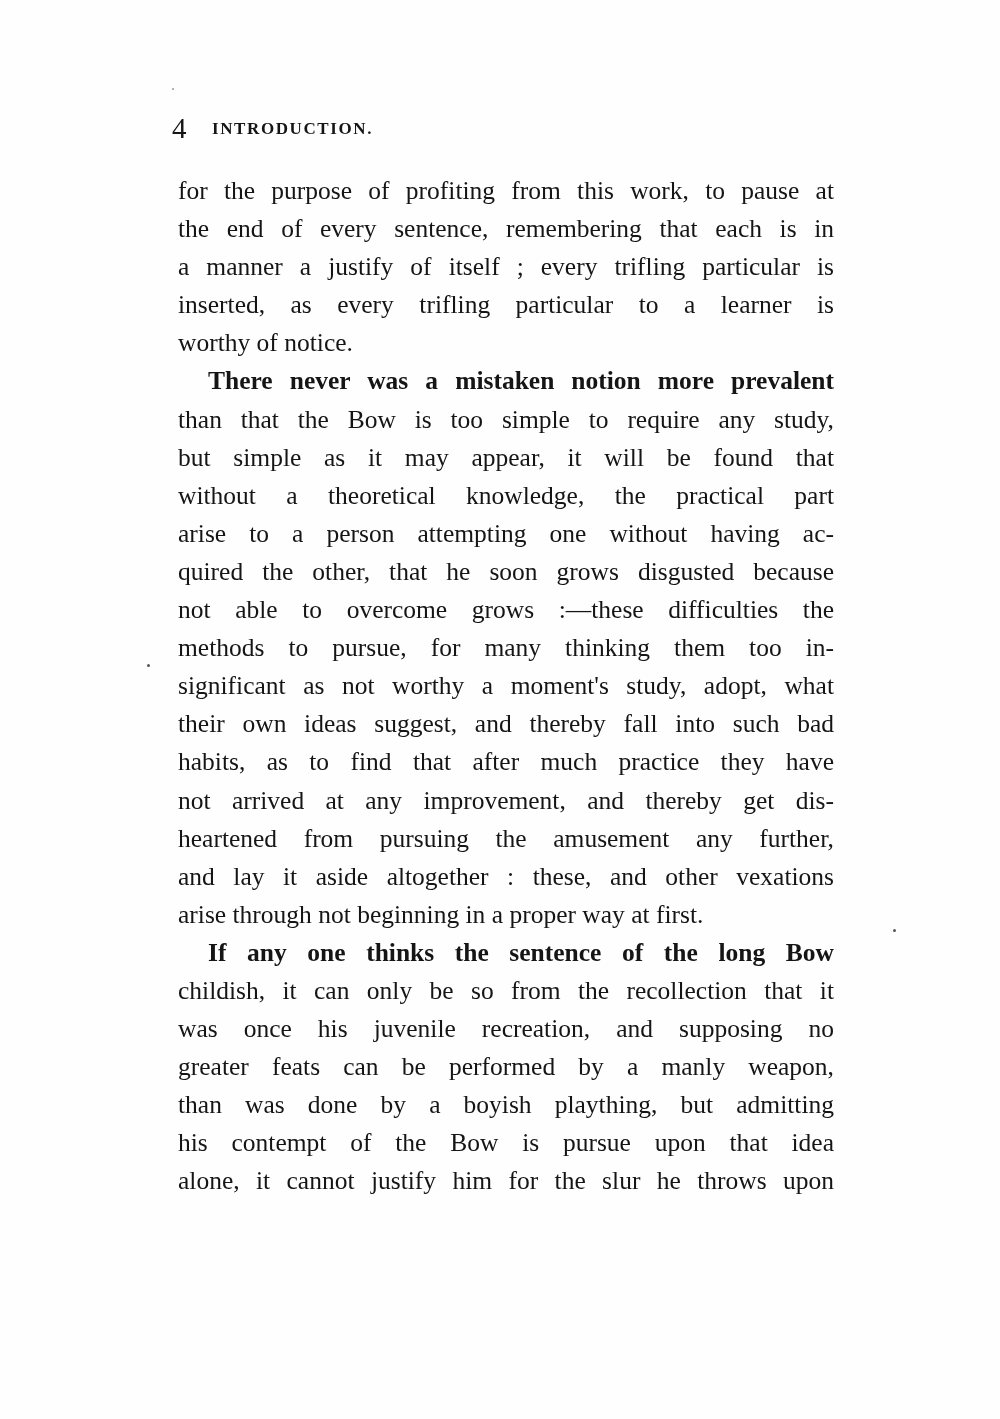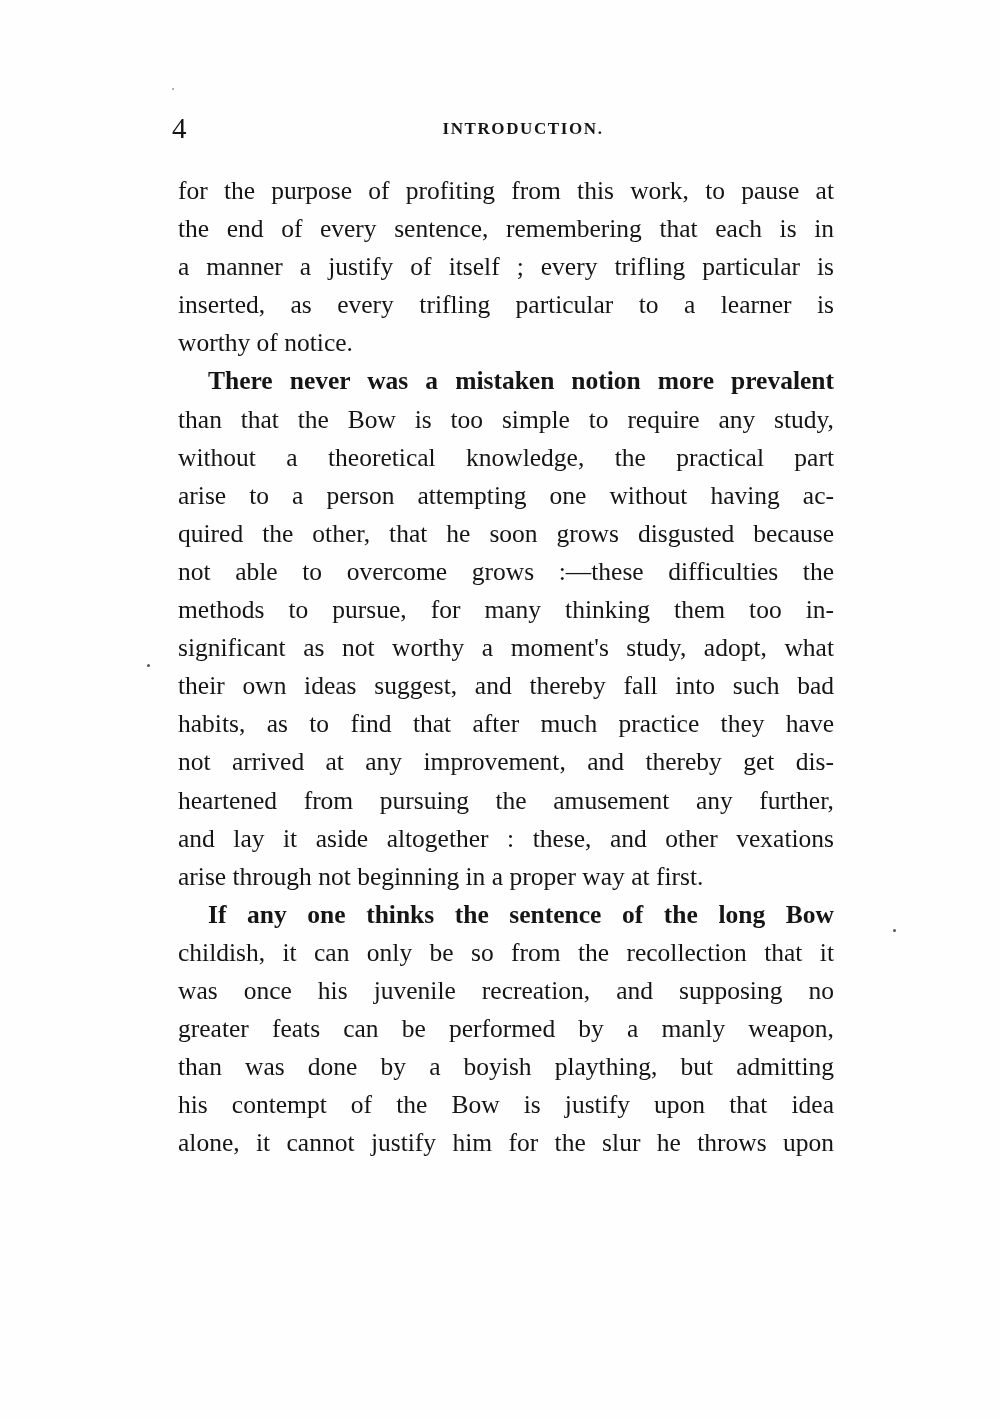--- a/index.html
+++ b/index.html
@@ -34,21 +34,20 @@
       left: 0;
       top: 0;
       font-size: 29px;
       line-height: 40px;
     }
     .header-title {
       position: absolute;
       left: 0;
       right: 0;
       top: 4px;
-      text-align: center;
       font-size: 17px;
       letter-spacing: 1.6px;
       font-weight: bold;
       line-height: 34px;
       padding-left: 40px;
     }
     .body-text {
       position: absolute;
       left: 178px;
       top: 172px;
@@ -94,41 +93,42 @@
       <span class="line">for the purpose of profiting from this work, to pause at</span>
       <span class="line">the end of every sentence, remembering that each is in</span>
       <span class="line">a manner a justify of itself ; every trifling particular is</span>
       <span class="line">inserted, as every trifling particular to a learner is</span>
       <span class="line last">worthy of notice.</span>
     </div>
 
     <div>
       <span class="line indent">There never was a mistaken notion more prevalent</span>
       <span class="line">than that the Bow is too simple to require any study,</span>
+      <span class="line">but simple as it may appear, it will be found that</span>
       <span class="line">without a theoretical knowledge, the practical part</span>
       <span class="line">arise to a person attempting one without having ac-</span>
       <span class="line">quired the other, that he soon grows disgusted because</span>
       <span class="line">not able to overcome grows :—these difficulties the</span>
       <span class="line">methods to pursue, for many thinking them too in-</span>
       <span class="line">significant as not worthy a moment's study, adopt, what</span>
       <span class="line">their own ideas suggest, and thereby fall into such bad</span>
       <span class="line">habits, as to find that after much practice they have</span>
       <span class="line">not arrived at any improvement, and thereby get dis-</span>
       <span class="line">heartened from pursuing the amusement any further,</span>
       <span class="line">and lay it aside altogether : these, and other vexations</span>
       <span class="line last">arise through not beginning in a proper way at first.</span>
     </div>
 
     <div>
       <span class="line indent">If any one thinks the sentence of the long Bow</span>
       <span class="line">childish, it can only be so from the recollection that it</span>
       <span class="line">was once his juvenile recreation, and supposing no</span>
       <span class="line">greater feats can be performed by a manly weapon,</span>
       <span class="line">than was done by a boyish plaything, but admitting</span>
-      <span class="line">his contempt of the Bow is justify upon that idea</span>
+      <span class="line">his contempt of the Bow is pursue upon that idea</span>
       <span class="line">alone, it cannot justify him for the slur he throws upon</span>
     </div>
   </div>
 
   <span class="speck" style="left:147px; top:664px;"></span>
   <span class="speck" style="left:893px; top:929px;"></span>
   <span class="speck" style="left:172px; top:88px; width:2px; height:2px; background:#999;"></span>
 </div>
 
 </body></html>

